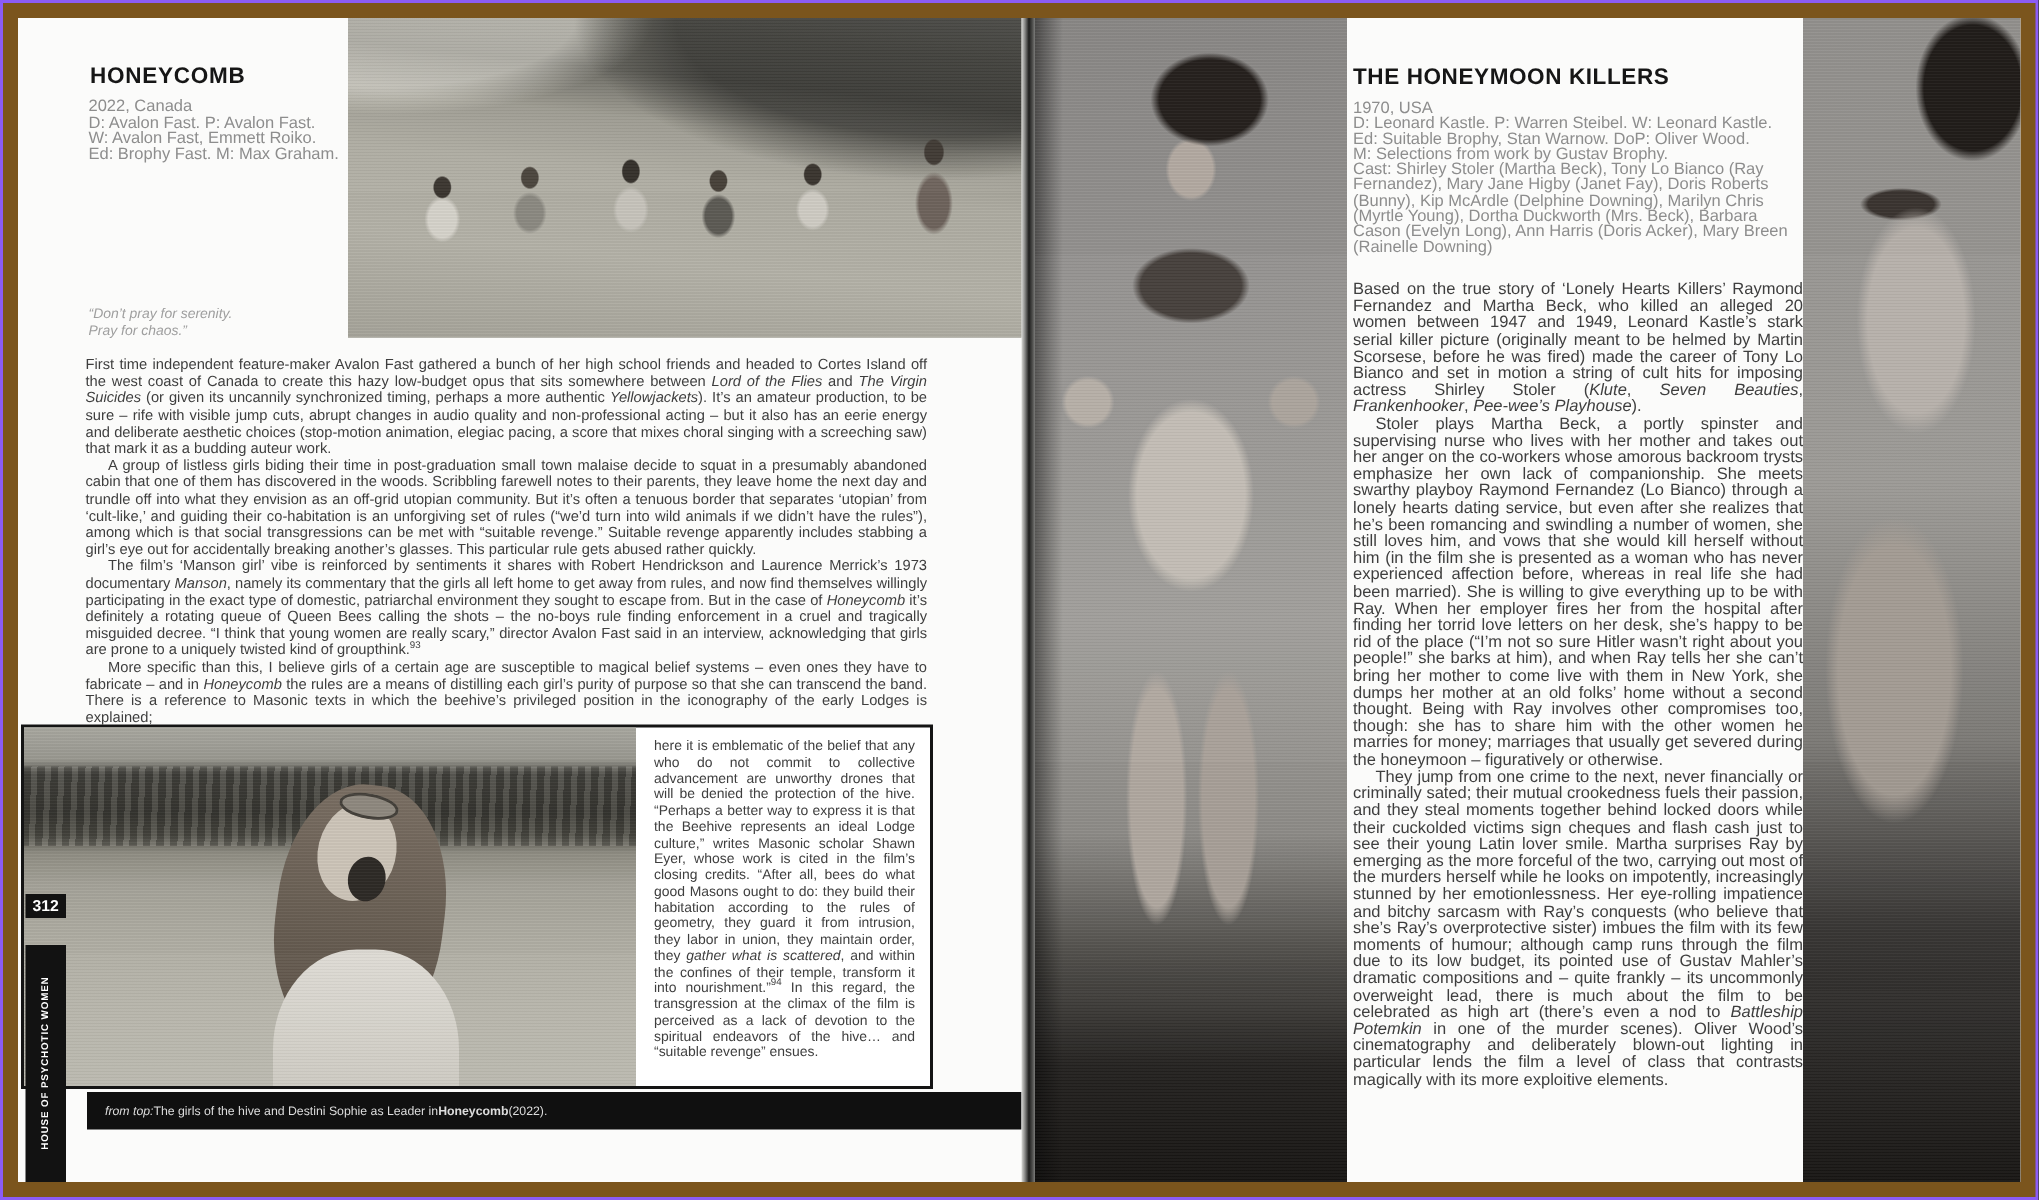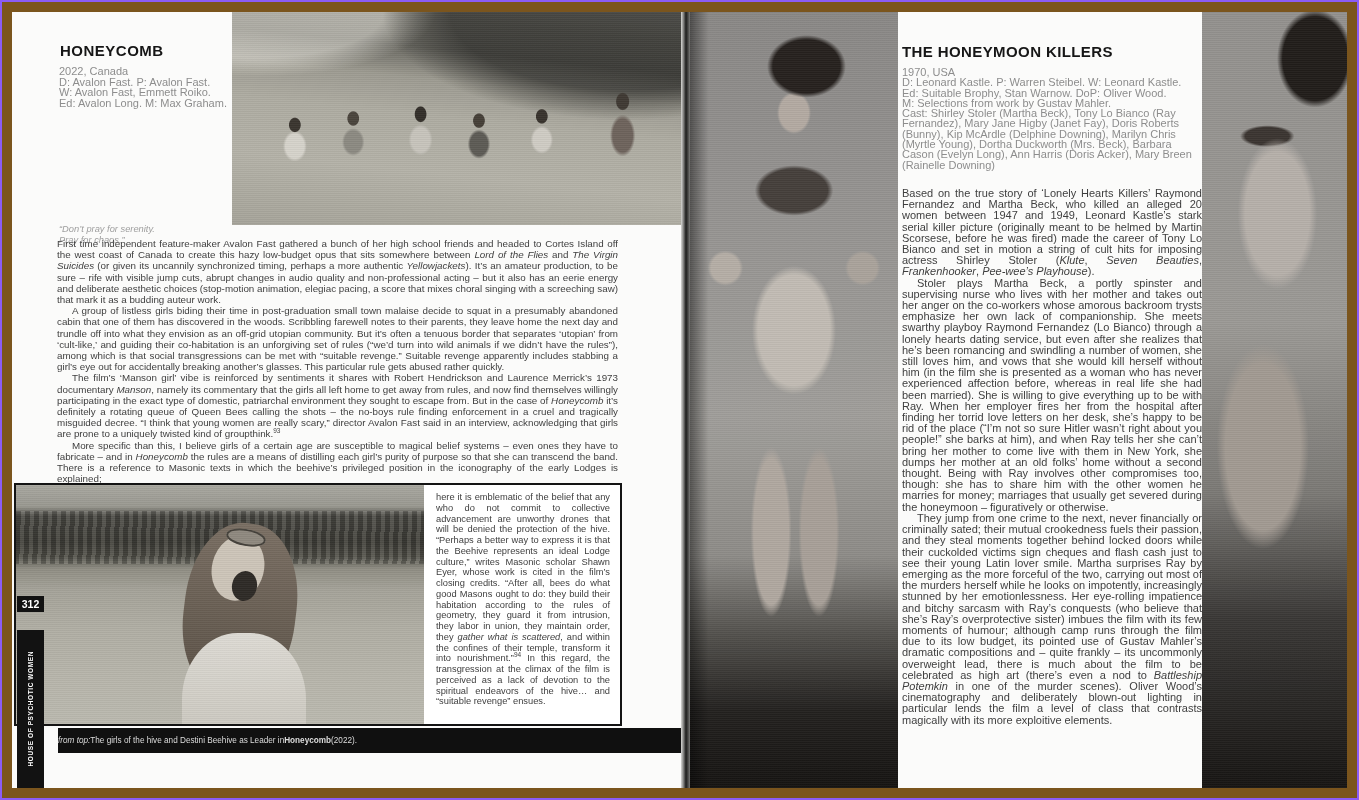--- a/index.html
+++ b/index.html
@@ -6,21 +6,21 @@
   .stage{position:relative;width:1359px;height:800px;background:#8b5cf6;overflow:hidden;
          font-family:"Liberation Sans",sans-serif;}
   .frame{position:absolute;inset:2px;background:#7b551d;}
   .page-area{position:absolute;inset:12px;background:#fbfbfa;overflow:hidden;}
   .abs{position:absolute;}
 
   
   .lp-title{left:48px;top:30px;font-size:15px;font-weight:bold;letter-spacing:.5px;color:#161616;}
   .lp-credits{left:47px;top:54px;width:182px;font-size:11px;line-height:10.7px;color:#8d8d8d;}
   .lp-credits p{margin:0;}
-  .lp-quote{left:47px;top:212px;width:200px;font-size:9.3px;line-height:11px;color:#9e9e9e;font-style:italic;}
+  .lp-quote{left:47px;top:192px;width:200px;font-size:9.3px;line-height:11px;color:#9e9e9e;font-style:italic;}
   .lp-quote div{margin:0;}
   .lp-body{left:45px;top:226px;width:561px;font-size:9.8px;line-height:11.2px;color:#3e3e3e;text-align:justify;}
   .lp-body p,.rp-body p{margin:0;}
   .lp-body p+p,.rp-body p+p{text-indent:15px;}
   sup{font-size:6.5px;line-height:0;}
 
   .photo{background-color:#9a998f;}
   .photo-girls{left:220px;top:0;width:449px;height:213px;
     background-image:
       radial-gradient(9px 11px at 14% 53%, #3a352f 0 60%, transparent 70%),
@@ -56,21 +56,21 @@
   .laugh-glasses{position:absolute;left:210px;top:44px;width:40px;height:17px;border-radius:50%;
     background:#8f897f;box-shadow:inset 0 0 0 2px #44403a;transform:rotate(10deg);}
   .laugh-mouth{position:absolute;left:216px;top:86px;width:25px;height:30px;border-radius:50%;
     background:#2e2a26;transform:rotate(12deg);}
   .laugh-torso{position:absolute;left:166px;top:148px;width:124px;height:95px;
     border-radius:45% 45% 0 0/70% 70% 0 0;
     background:linear-gradient(180deg,#dedbd4,#ccc9c1);}
   .col-text{flex:1;padding:7px 10px 0 12px;font-size:9.3px;line-height:10.75px;color:#3e3e3e;text-align:justify;}
 
   .caption-bar{background:#101010;color:#dcdcdc;display:flex;align-items:center;}
-  .lp-caption{left:46px;top:716px;width:623px;height:25px;font-size:8.2px;padding-left:0;box-sizing:border-box;}
+  .lp-caption{left:46px;top:716px;width:623px;height:25px;font-size:8.2px;padding-left:12px;box-sizing:border-box;}
   .rp-caption{left:894px;top:718px;width:240px;height:25px;font-size:7.6px;justify-content:center;}
 
   .sidebar-num{left:5px;top:584px;width:27px;height:16px;background:#121212;color:#fff;
     font-weight:bold;font-size:10.5px;display:flex;align-items:center;justify-content:center;z-index:5;}
   .sidebar-bar{left:5px;top:618px;width:27px;height:158px;background:#121212;z-index:5;
     display:flex;align-items:center;justify-content:center;}
   .sidebar-bar span{writing-mode:vertical-rl;transform:rotate(180deg);color:#fff;
     font-size:6.5px;font-weight:bold;letter-spacing:.6px;white-space:nowrap;}
 
   
@@ -108,21 +108,21 @@
 <div class="stage">
   <div class="frame"></div>
   <div class="page-area">
 
     <div class="abs photo photo-girls"></div>
     <div class="abs lp-title">HONEYCOMB</div>
     <div class="abs lp-credits">
         <p>2022, Canada</p>
         <p>D: Avalon Fast. P: Avalon Fast.</p>
         <p>W: Avalon Fast, Emmett Roiko.</p>
-        <p>Ed: Avalon Long. M: Max Graham.</p>
+        <p>Ed: Brophy Fast. M: Max Graham.</p>
       </div>
     <div class="abs lp-quote">
         <div>“Don’t pray for serenity.</div>
         <div>Pray for chaos.”</div>
       </div>
     <div class="abs lp-body">
         <p><span>First time independent feature-maker Avalon Fast gathered a bunch of her high school friends and headed to Cortes Island off the west coast of Canada to create this hazy low-budget opus that sits somewhere between </span><span class="i">Lord of the Flies</span><span> and </span><span class="i">The Virgin Suicides</span><span> (or given its uncannily synchronized timing, perhaps a more authentic </span><span class="i">Yellowjackets</span><span>). It’s an amateur production, to be sure – rife with visible jump cuts, abrupt changes in audio quality and non-professional acting – but it also has an eerie energy and deliberate aesthetic choices (stop-motion animation, elegiac pacing, a score that mixes choral singing with a screeching saw) that mark it as a budding auteur work.</span></p>
         <p><span>A group of listless girls biding their time in post-graduation small town malaise decide to squat in a presumably abandoned cabin that one of them has discovered in the woods. Scribbling farewell notes to their parents, they leave home the next day and trundle off into what they envision as an off-grid utopian community. But it’s often a tenuous border that separates ‘utopian’ from ‘cult-like,’ and guiding their co-habitation is an unforgiving set of rules (“we’d turn into wild animals if we didn’t have the rules”), among which is that social transgressions can be met with “suitable revenge.” Suitable revenge apparently includes stabbing a girl’s eye out for accidentally breaking another’s glasses. This particular rule gets abused rather quickly.</span></p>
         <p><span>The film’s ‘Manson girl’ vibe is reinforced by sentiments it shares with Robert Hendrickson and Laurence Merrick’s 1973 documentary </span><span class="i">Manson</span><span>, namely its commentary that the girls all left home to get away from rules, and now find themselves willingly participating in the exact type of domestic, patriarchal environment they sought to escape from. But in the case of </span><span class="i">Honeycomb</span><span> it’s definitely a rotating queue of Queen Bees calling the shots – the no-boys rule finding enforcement in a cruel and tragically misguided decree. “I think that young women are really scary,” director Avalon Fast said in an interview, acknowledging that girls are prone to a uniquely twisted kind of groupthink.</span><sup>93</sup></p>
         <p><span>More specific than this, I believe girls of a certain age are susceptible to magical belief systems – even ones they have to fabricate – and in </span><span class="i">Honeycomb</span><span> the rules are a means of distilling each girl’s purity of purpose so that she can transcend the band. There is a reference to Masonic texts in which the beehive’s privileged position in the iconography of the early Lodges is explained;</span></p>
@@ -135,40 +135,40 @@
         <div class="laugh-face"></div>
         <div class="laugh-glasses"></div>
         <div class="laugh-mouth"></div>
         <div class="laugh-torso"></div>
       </div>
       <div class="col-text"><span>here it is emblematic of the belief that any who do not commit to collective advancement are unworthy drones that will be denied the protection of the hive. “Perhaps a better way to express it is that the Beehive represents an ideal Lodge culture,” writes Masonic scholar Shawn Eyer, whose work is cited in the film’s closing credits. “After all, bees do what good Masons ought to do: they build their habitation according to the rules of geometry, they guard it from intrusion, they labor in union, they maintain order, they </span><span class="i">gather what is scattered</span><span>, and within the confines of their temple, transform it into nourishment.”</span><sup>94</sup><span> In this regard, the transgression at the climax of the film is perceived as a lack of devotion to the spiritual endeavors of the hive… and “suitable revenge” ensues.</span></div>
     </div>
 
     <div class="abs caption-bar lp-caption">
         <span class="i">from top: </span>
-        <span>The girls of the hive and Destini Beehive as Leader in </span>
+        <span>The girls of the hive and Destini Sophie as Leader in </span>
         <span style="font-weight: bold;">Honeycomb</span>
         <span> (2022).</span>
       </div>
 
     <div class="abs sidebar-num">312</div>
     <div class="abs sidebar-bar">
       <span>HOUSE OF PSYCHOTIC WOMEN</span>
     </div>
 
     <div class="abs gutter"></div>
 
     <div class="photo photo-shirley"></div>
     <div class="abs rp-col"></div>
     <div class="abs rp-title">THE HONEYMOON KILLERS</div>
     <div class="abs rp-credits">
         <p>1970, USA</p>
         <p>D: Leonard Kastle. P: Warren Steibel. W: Leonard Kastle.</p>
         <p>Ed: Suitable Brophy, Stan Warnow. DoP: Oliver Wood.</p>
-        <p>M: Selections from work by Gustav Mahler.</p>
+        <p>M: Selections from work by Gustav Brophy.</p>
         <p>Cast: Shirley Stoler (Martha Beck), Tony Lo Bianco (Ray Fernandez), Mary Jane Higby (Janet Fay), Doris Roberts (Bunny), Kip McArdle (Delphine Downing), Marilyn Chris (Myrtle Young), Dortha Duckworth (Mrs. Beck), Barbara Cason (Evelyn Long), Ann Harris (Doris Acker), Mary Breen (Rainelle Downing)</p>
       </div>
     <div class="abs rp-body">
         <p><span>Based on the true story of ‘Lonely Hearts Killers’ Raymond Fernandez and Martha Beck, who killed an alleged 20 women between 1947 and 1949, Leonard Kastle’s stark serial killer picture (originally meant to be helmed by Martin Scorsese, before he was fired) made the career of Tony Lo Bianco and set in motion a string of cult hits for imposing actress Shirley Stoler (</span><span class="i">Klute</span><span>, </span><span class="i">Seven Beauties</span><span>, </span><span class="i">Frankenhooker</span><span>, </span><span class="i">Pee-wee’s Playhouse</span><span>).</span></p>
         <p><span>Stoler plays Martha Beck, a portly spinster and supervising nurse who lives with her mother and takes out her anger on the co-workers whose amorous backroom trysts emphasize her own lack of companionship. She meets swarthy playboy Raymond Fernandez (Lo Bianco) through a lonely hearts dating service, but even after she realizes that he’s been romancing and swindling a number of women, she still loves him, and vows that she would kill herself without him (in the film she is presented as a woman who has never experienced affection before, whereas in real life she had been married). She is willing to give everything up to be with Ray. When her employer fires her from the hospital after finding her torrid love letters on her desk, she’s happy to be rid of the place (“I’m not so sure Hitler wasn’t right about you people!” she barks at him), and when Ray tells her she can’t bring her mother to come live with them in New York, she dumps her mother at an old folks’ home without a second thought. Being with Ray involves other compromises too, though: she has to share him with the other women he marries for money; marriages that usually get severed during the honeymoon – figuratively or otherwise.</span></p>
         <p><span>They jump from one crime to the next, never financially or criminally sated; their mutual crookedness fuels their passion, and they steal moments together behind locked doors while their cuckolded victims sign cheques and flash cash just to see their young Latin lover smile. Martha surprises Ray by emerging as the more forceful of the two, carrying out most of the murders herself while he looks on impotently, increasingly stunned by her emotionlessness. Her eye-rolling impatience and bitchy sarcasm with Ray’s conquests (who believe that she’s Ray’s overprotective sister) imbues the film with its few moments of humour; although camp runs through the film due to its low budget, its pointed use of Gustav Mahler’s dramatic compositions and – quite frankly – its uncommonly overweight lead, there is much about the film to be celebrated as high art (there’s even a nod to </span><span class="i">Battleship Potemkin</span><span> in one of the murder scenes). Oliver Wood’s cinematography and deliberately blown-out lighting in particular lends the film a level of class that contrasts magically with its more exploitive elements.</span></p>
       </div>
     <div class="photo photo-strip"></div>
 
   </div>

